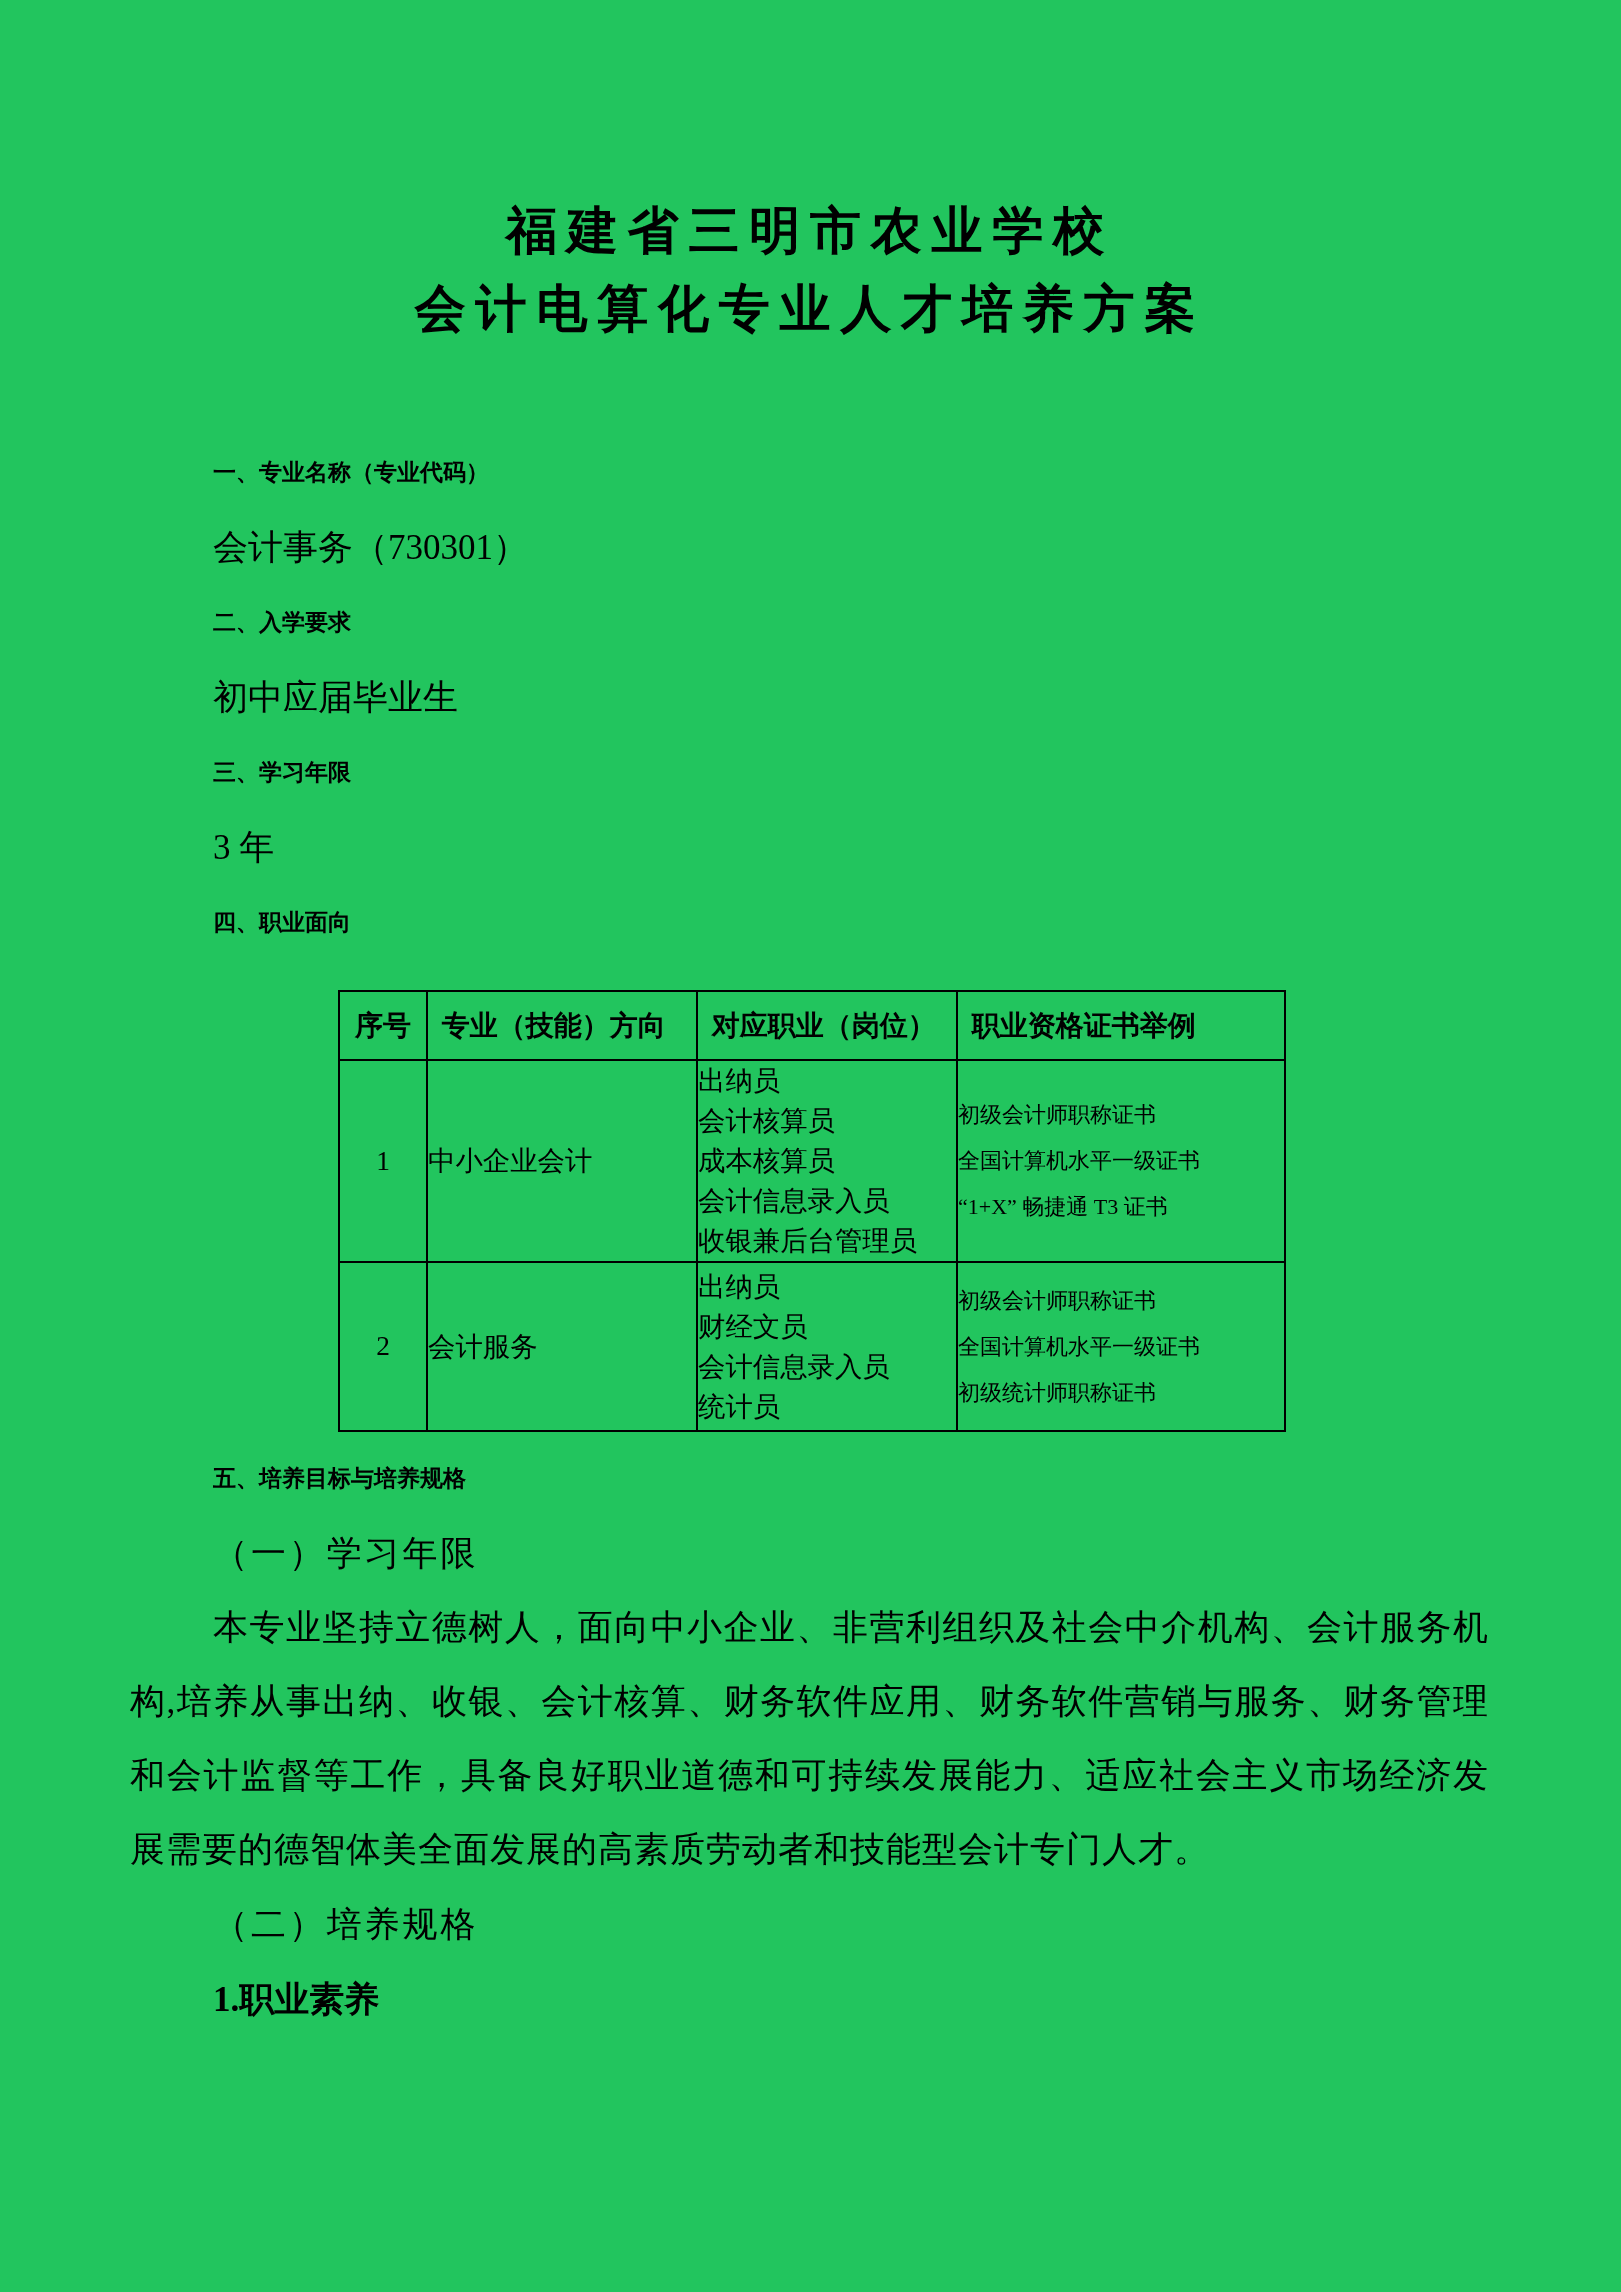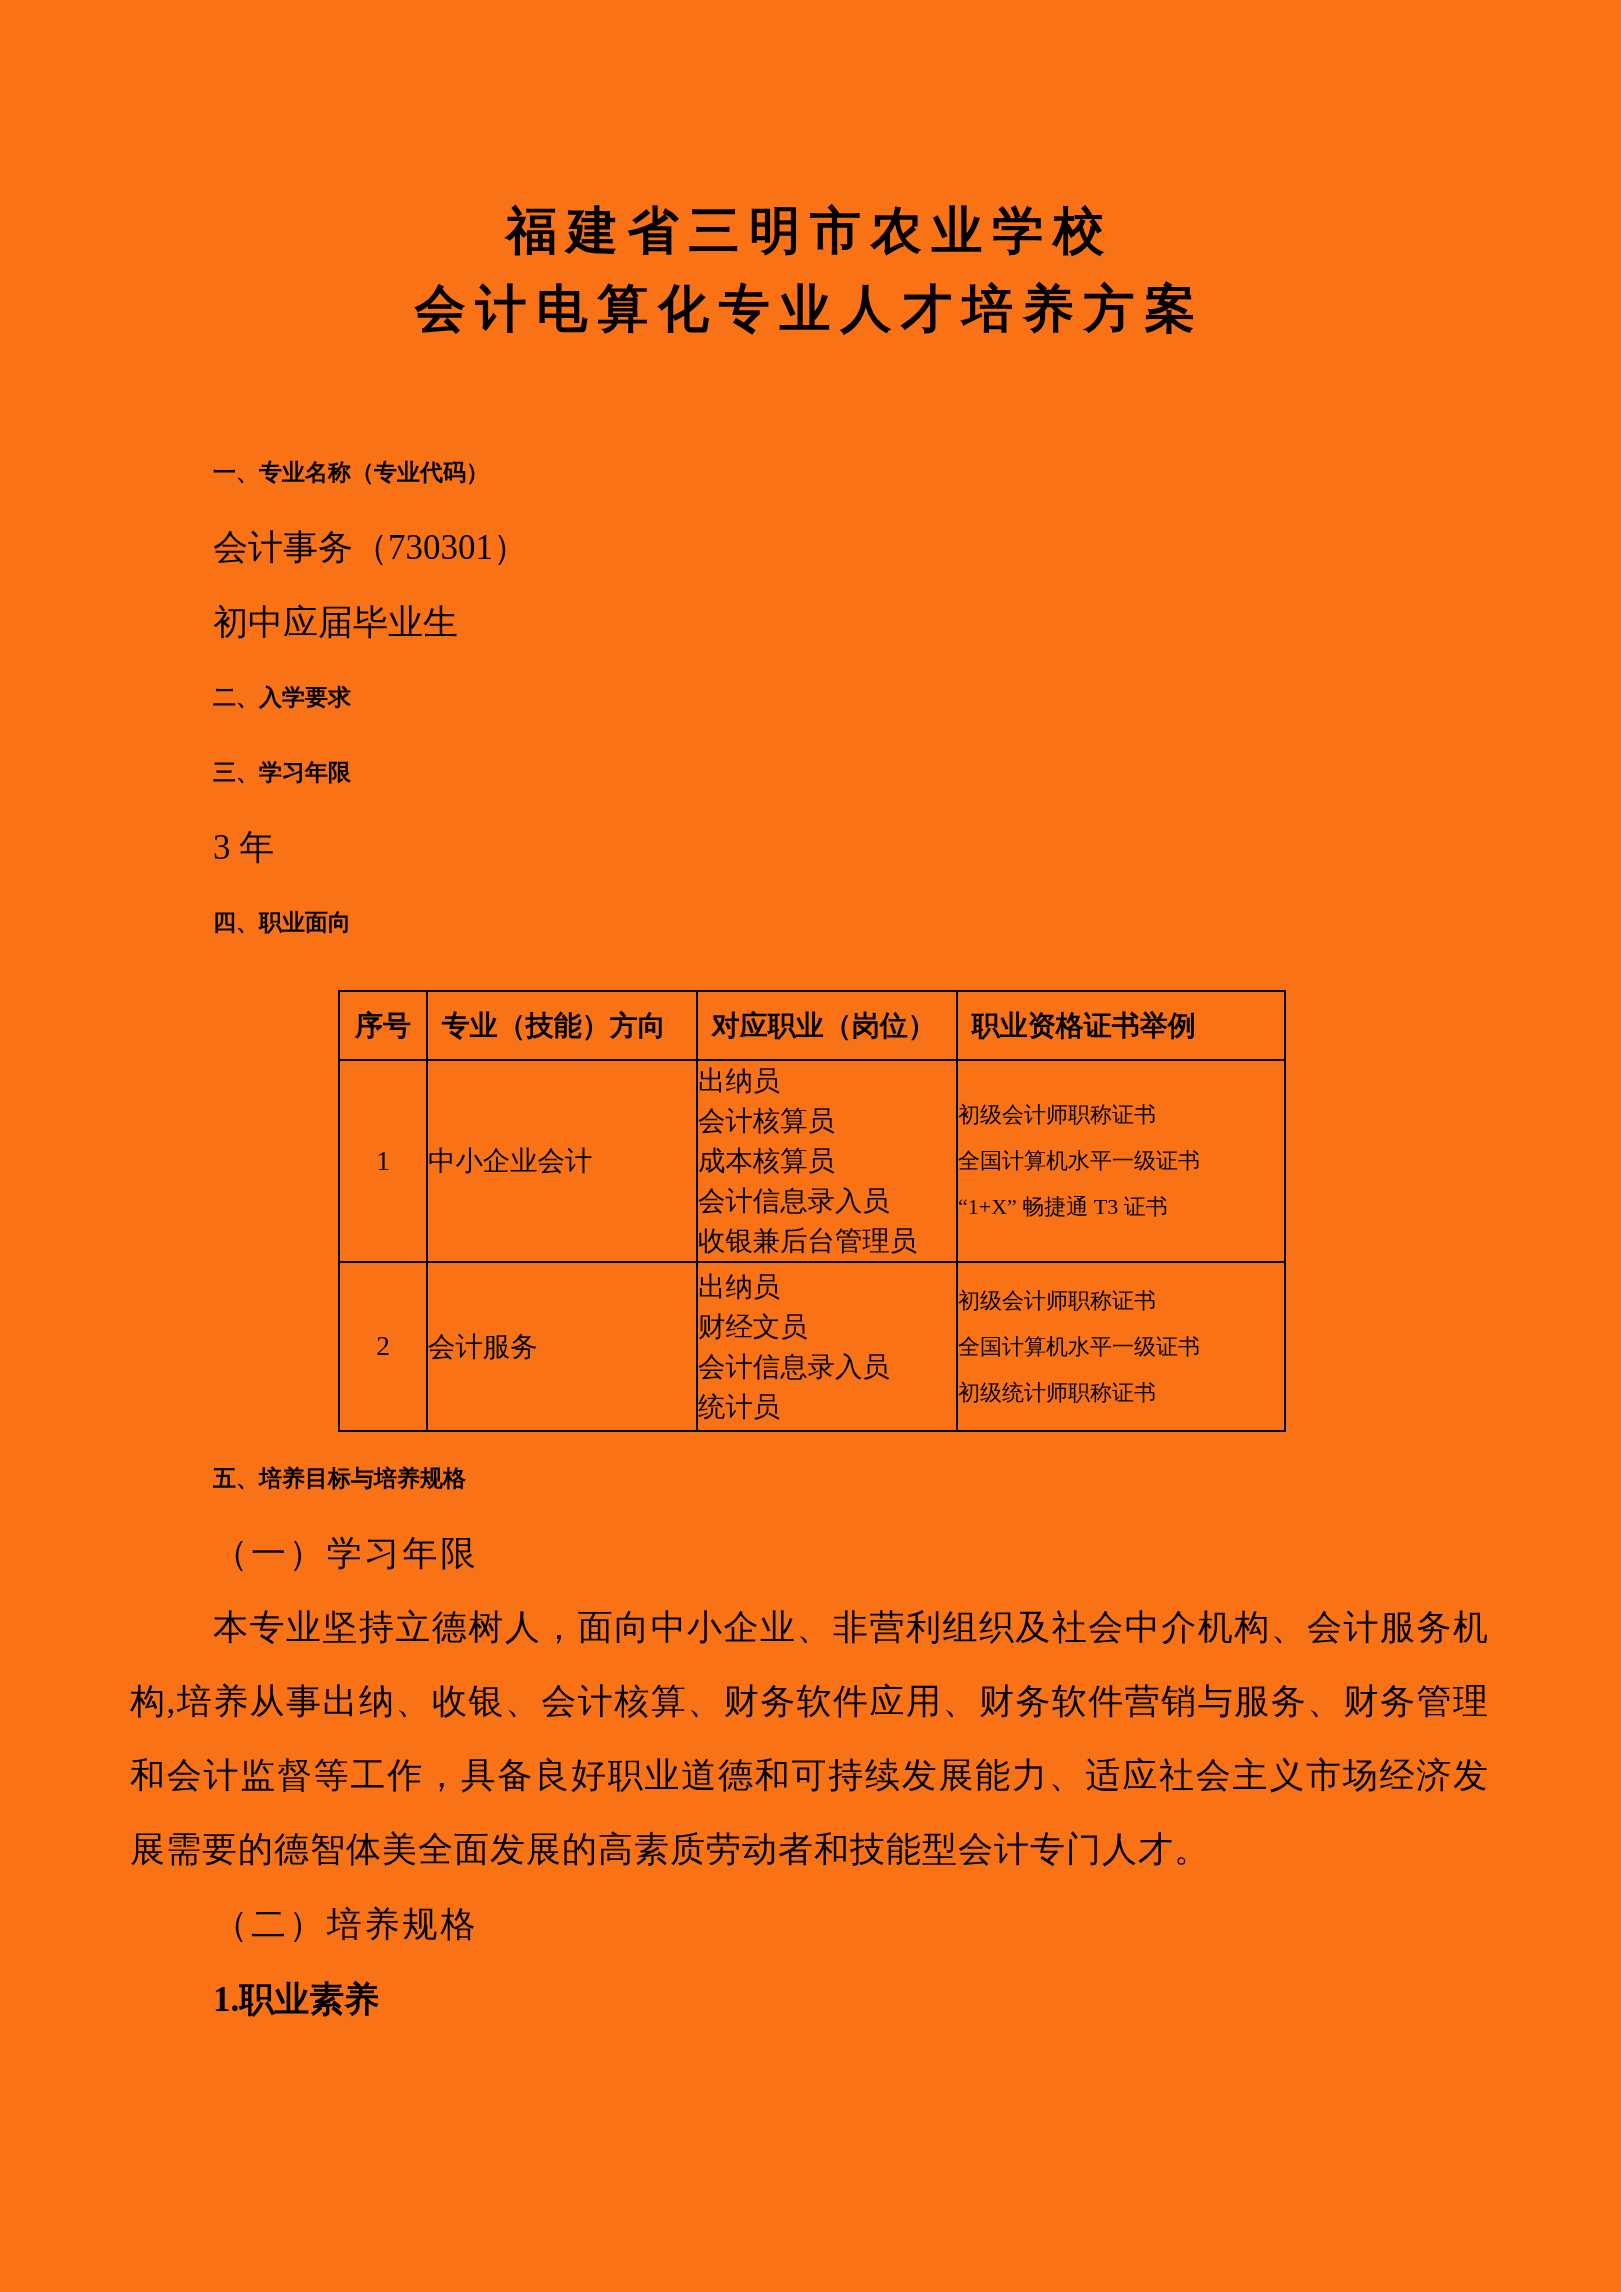--- a/index.html
+++ b/index.html
@@ -4,21 +4,21 @@
 <style>
   html, body {
     margin: 0;
     padding: 0;
     background: #ffffff;
   }
   .page {
     position: relative;
     width: 1621px;
     height: 2293px;
-    background: #f97316;
+    background: #22c55e;
     box-sizing: border-box;
     padding: 0 131px 0 130px;
     overflow: hidden;
     color: #000000;
     font-family: "Liberation Serif", "DejaVu Serif", serif;
   }
   .doc-title {
     padding-top: 192px;
     text-align: center;
     font-family: "Liberation Serif", "DejaVu Serif", serif;
@@ -123,22 +123,22 @@
   <div class="doc-title">
     <div>福建省三明市农业学校</div>
     <div>会计电算化专业人才培养方案</div>
   </div>
 
   <div class="content">
 
     <div class="sec-line heading indent">一、专业名称（专业代码）</div>
     <div class="sec-line body-line indent">会计事务（730301）</div>
 
+    <div class="sec-line heading indent">二、入学要求</div>
     <div class="sec-line body-line indent">初中应届毕业生</div>
-    <div class="sec-line heading indent">二、入学要求</div>
 
     <div class="sec-line heading indent">三、学习年限</div>
     <div class="sec-line body-line indent">3 年</div>
 
     <div class="sec-line heading indent">四、职业面向</div>
 
     <table class="career">
       <colgroup>
         <col class="c1">
           <col class="c2">

